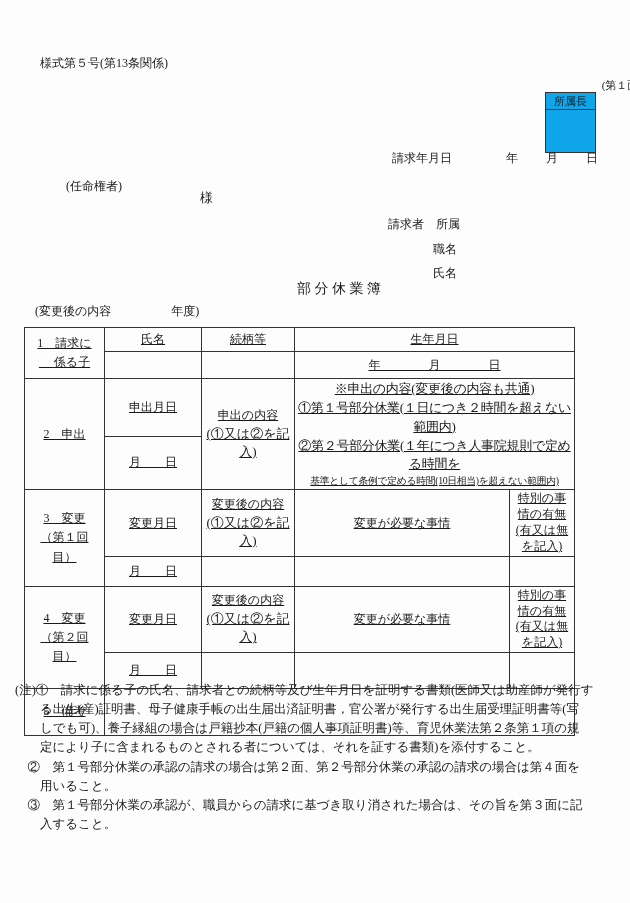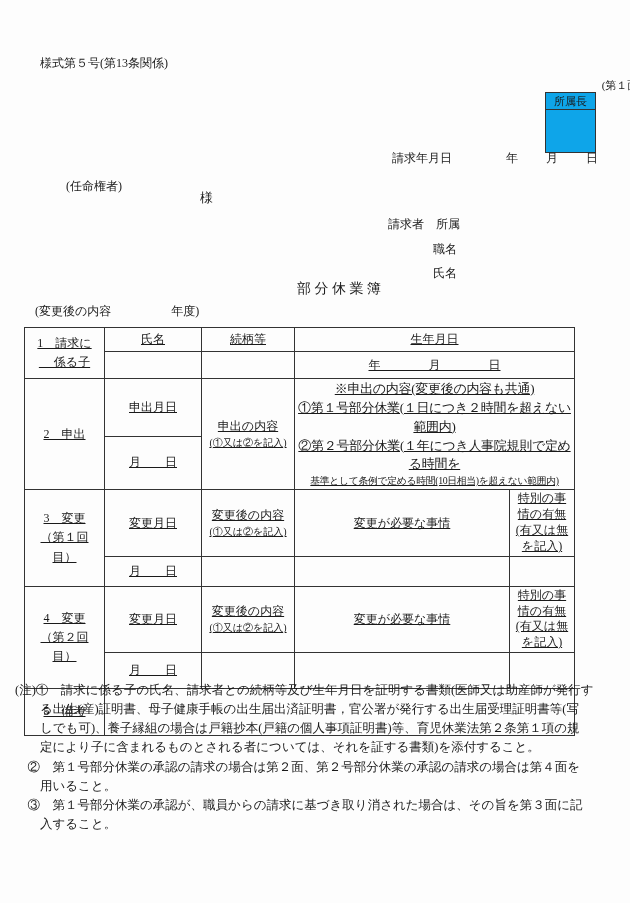--- a/index.html
+++ b/index.html
@@ -50,21 +50,21 @@
     padding:1px 2px;
     overflow:hidden;
   }
   td.rowlabel{
     text-align:left;
     padding-left:8px;
     white-space:pre-line;
     line-height:1.6;
   }
   td.content-top{vertical-align:top;padding-top:5px;}
-  .sub-note{display:block;font-size:10px;margin-top:1px;}
+  .sub-note{display:block;font-size:13px;margin-top:1px;}
   td.freecell{vertical-align:top;text-align:left;}
   td.bignote{
     text-align:left;vertical-align:top;
     padding:2px 4px;
     line-height:1.45;
   }
   .bignote-main{
     display:block;
     font-size:13px;letter-spacing:-0.3px;
     white-space:pre-line;

